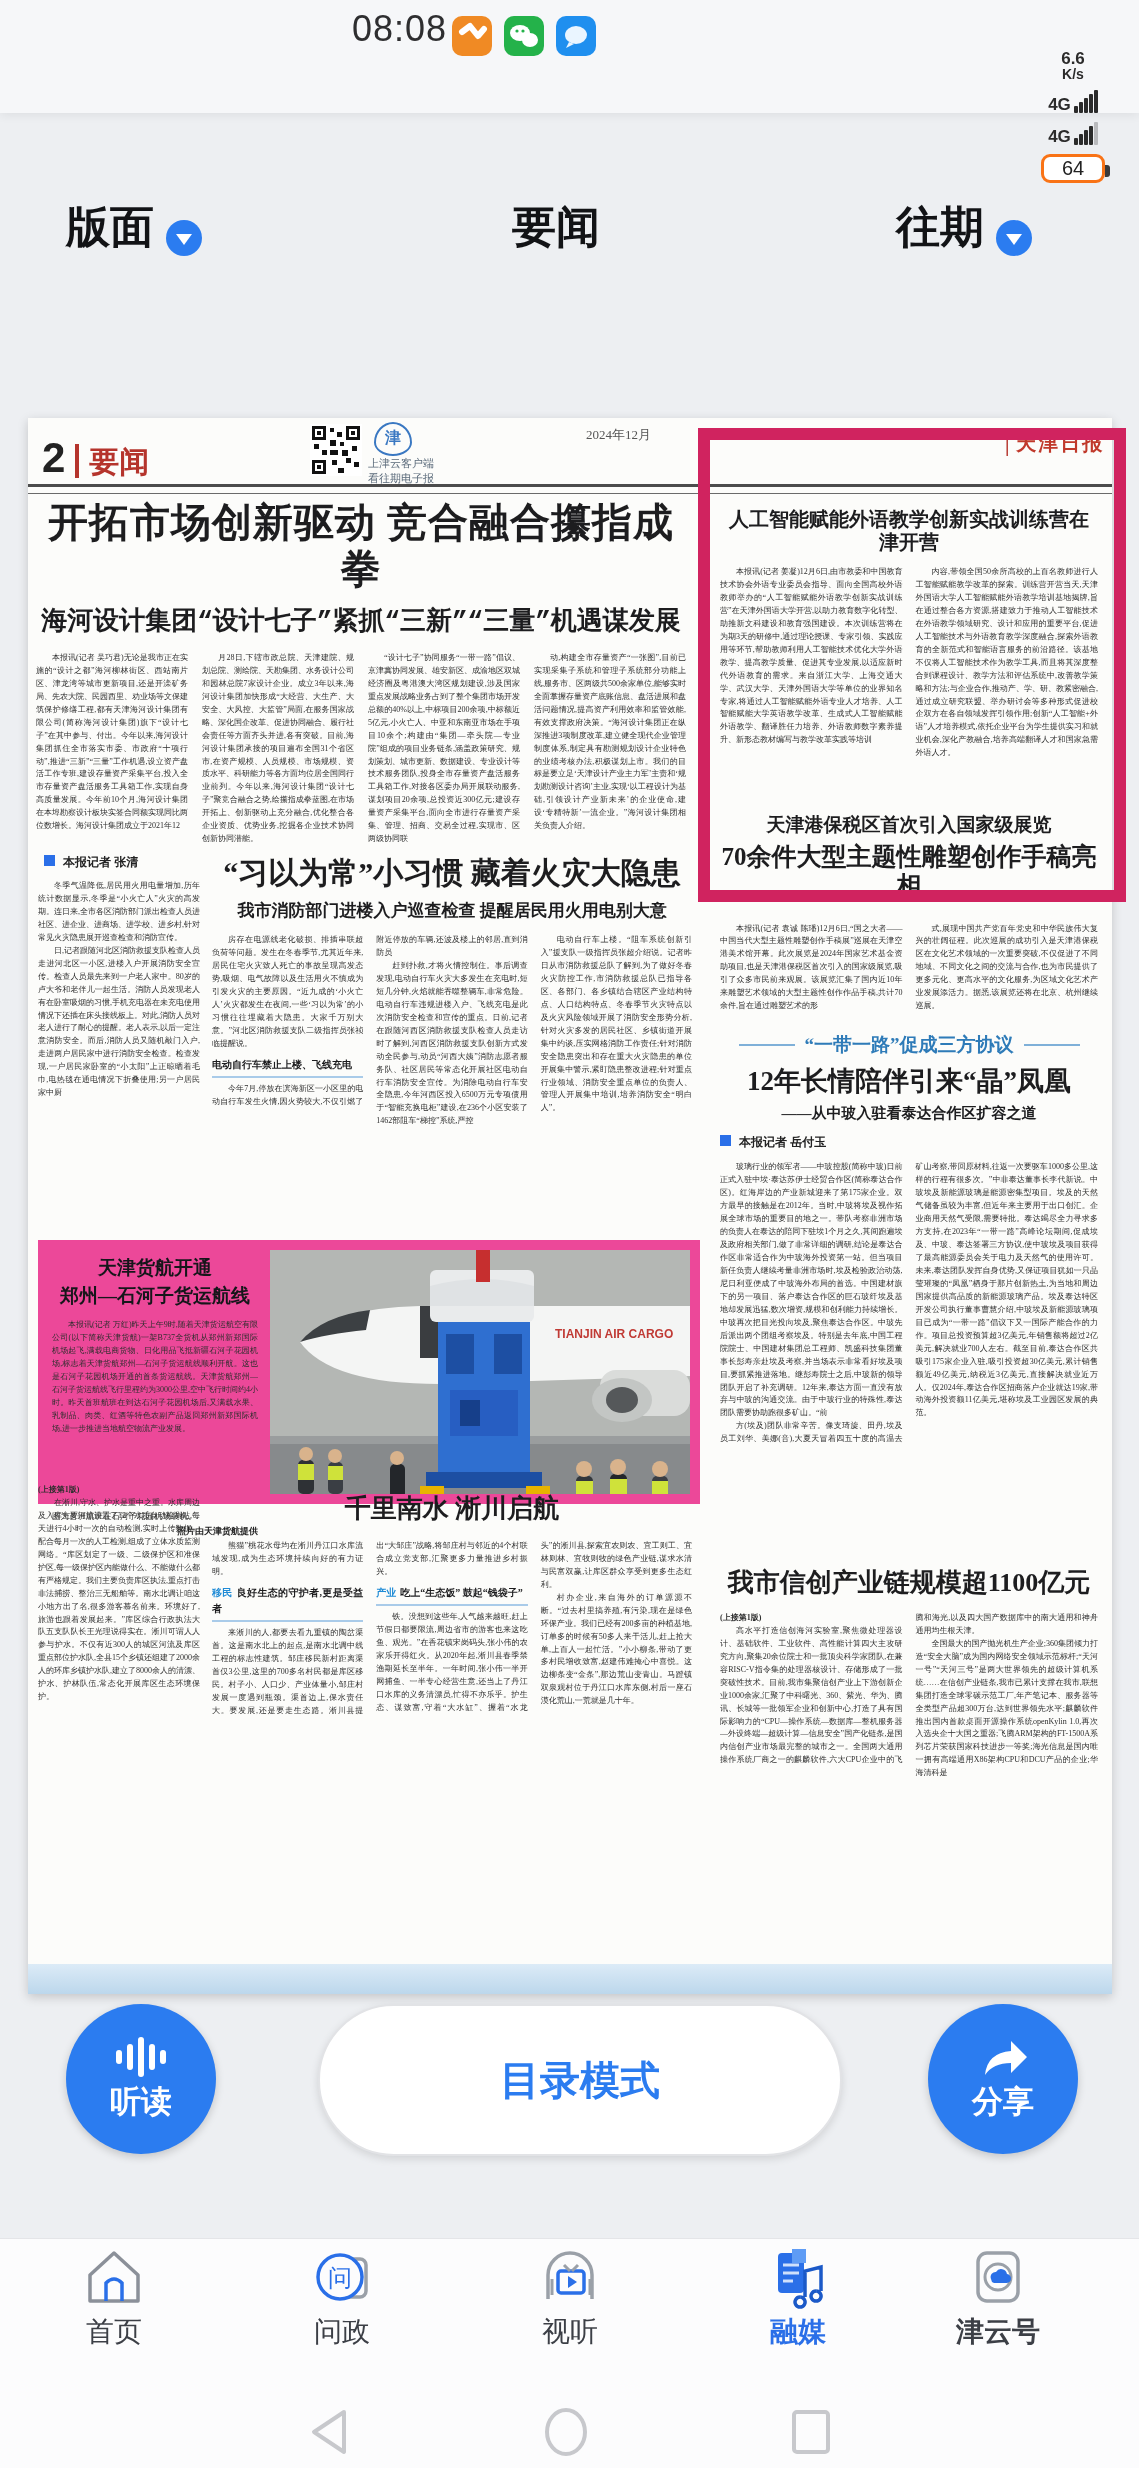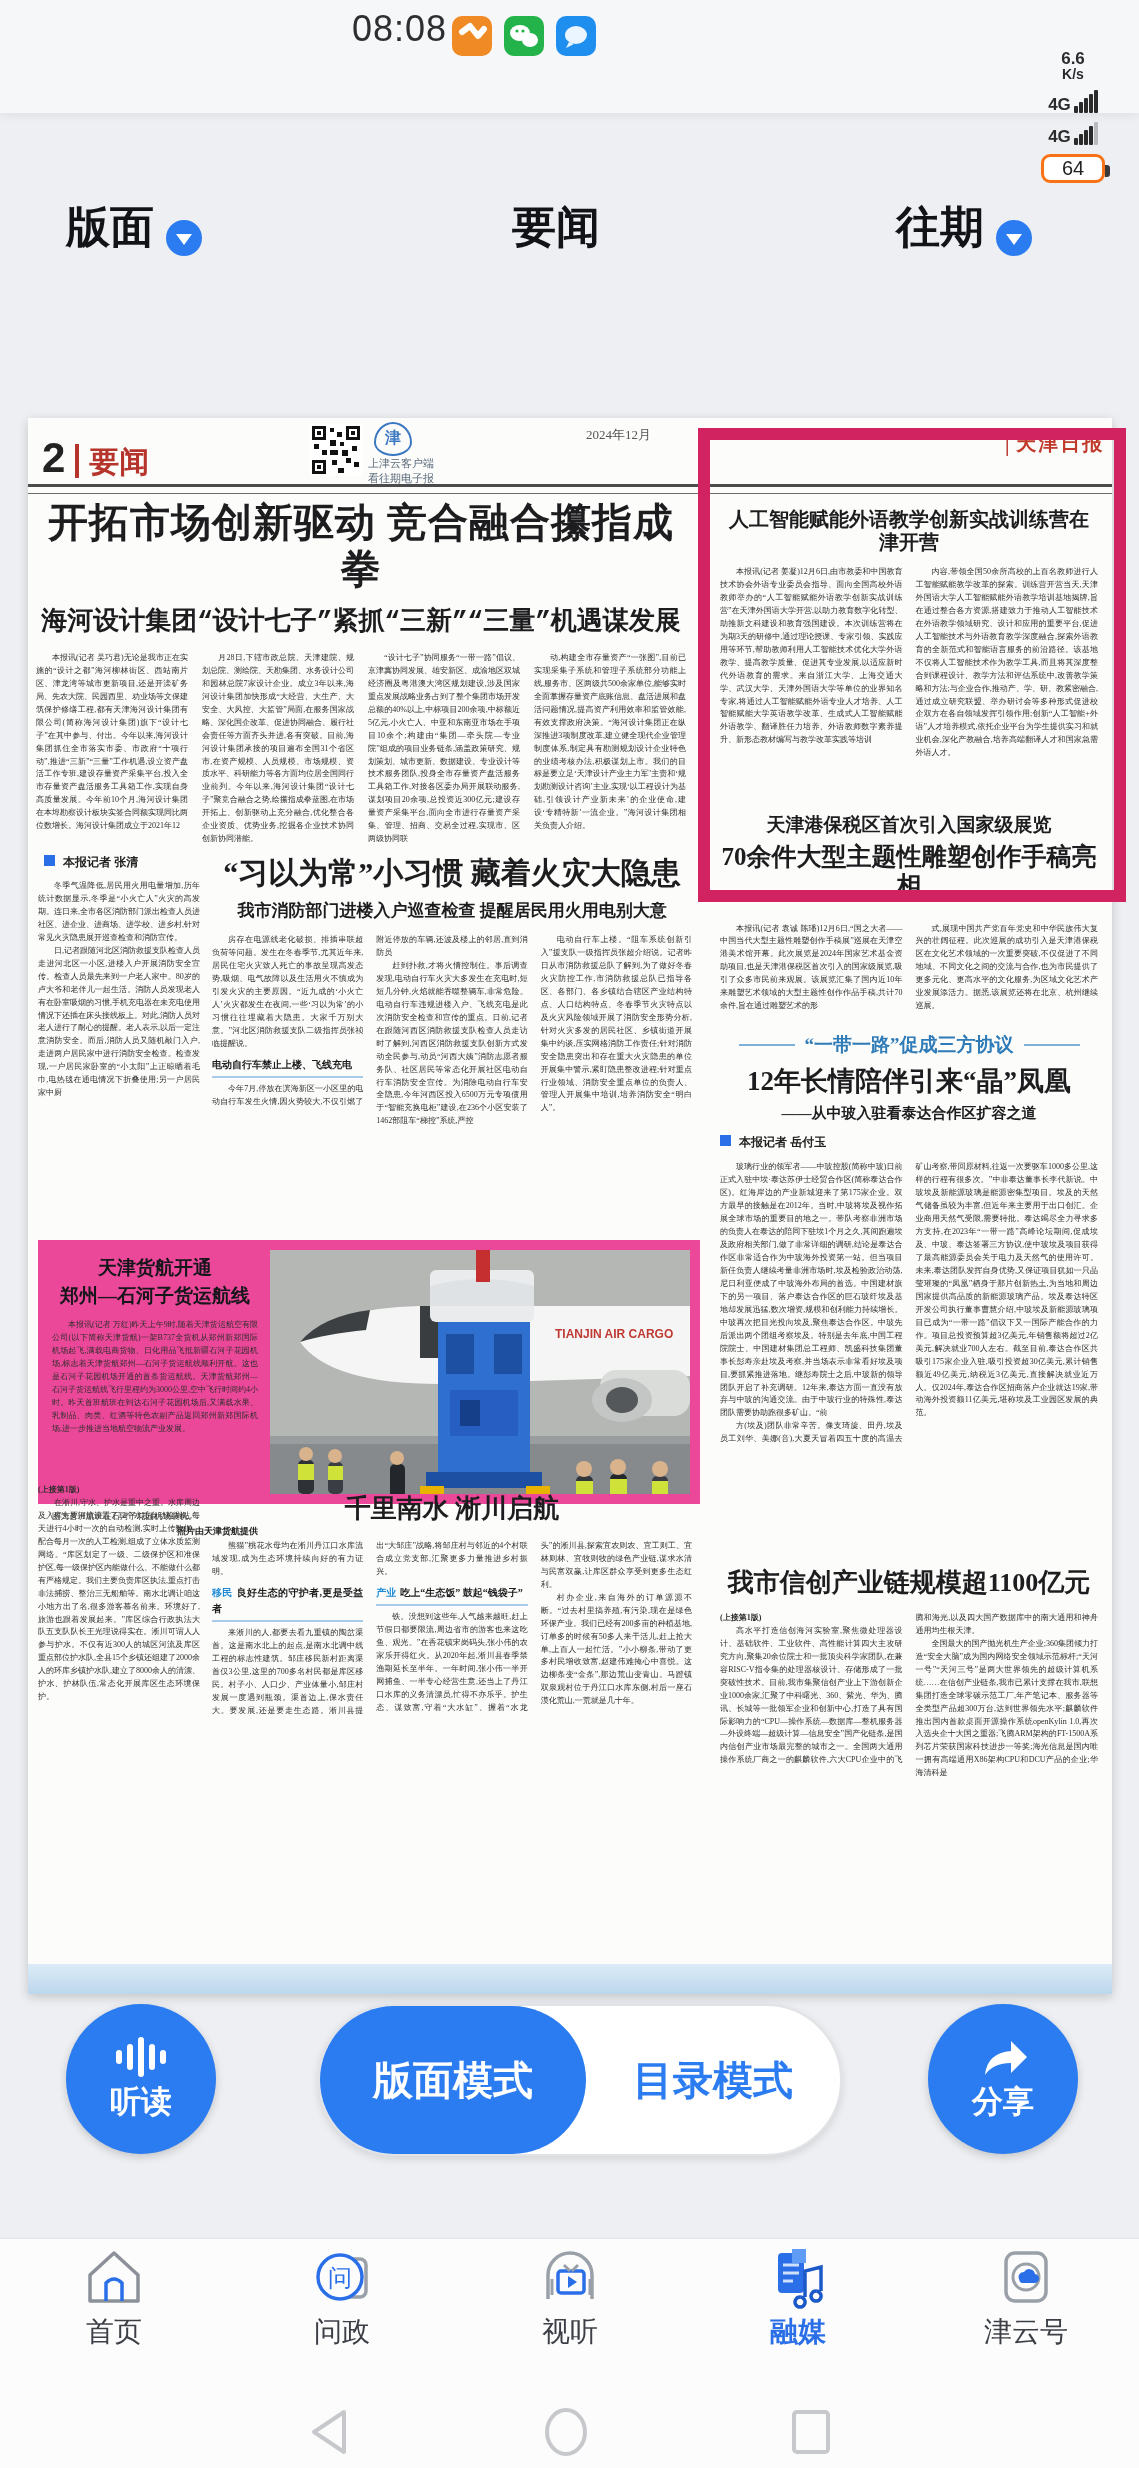--- a/index.html
+++ b/index.html
@@ -354,23 +354,20 @@
       <i style="height:14px"></i>
         <i style="height:26px"></i>
         <i style="height:40px"></i>
         <i style="height:26px"></i>
         <i style="height:14px"></i>
     </span>
     <span class="lbl">听读</span>
   </div>
 
   <div class="pill">
-    <div class="seg1">
-        <span>版面模式</span>
-      </div>
     <div class="seg2"><span>目录模式</span></div>
   </div>
 
   <div class="bigcircle" style="left:928px;top:2004px;">
     <svg width="52" height="44">
         <path d="M8 40 q2 -22 26 -24 l0 -10 l16 16 l-16 16 l0 -10 q-18 0 -26 12 z" fill="#fff"></path>
       </svg>
     <span class="lbl">分享</span>
   </div>
 
@@ -402,21 +399,21 @@
     </div>
     <div class="navitem active" style="left:718px;">
       <svg width="64" height="64">
           <rect x="12" y="8" width="26" height="40" rx="4" fill="#2a6fe8"></rect>
           <rect x="26" y="4" width="14" height="14" fill="#5f9cf5"></rect>
           <path d="M17 20 h16 M17 28 h16 M17 36 h10" stroke="#cfe0fb" stroke-width="3"></path>
           <path d="M34 52 a5 5 0 1 0 0.1 0 M50 46 a5 5 0 1 0 0.1 0 M39 52 V26 l16 -4 V46" fill="none" stroke="#1b59c8" stroke-width="3.5"></path>
         </svg>
       <span class="nl">融媒</span>
     </div>
-    <div class="navitem" style="left:946px;">
+    <div class="navitem" style="left:918px;font-weight:bold;">
       <svg width="64" height="64">
           <rect x="12" y="8" width="40" height="48" rx="9" fill="none" stroke="#9aa0a8" stroke-width="3.5"></rect>
           <circle cx="32" cy="32" r="13" fill="none" stroke="#9aa0a8" stroke-width="3"></circle>
           <path d="M25 34 a5 5 0 0 1 5 -7 a6 6 0 0 1 11 2 a4.5 4.5 0 0 1 -1 9 h-12 a4.5 4.5 0 0 1 -3 -4 z" fill="#2a6fe8"></path>
         </svg>
       <span class="nl">津云号</span>
     </div>
   </div>
 
   <div class="androidbar">

